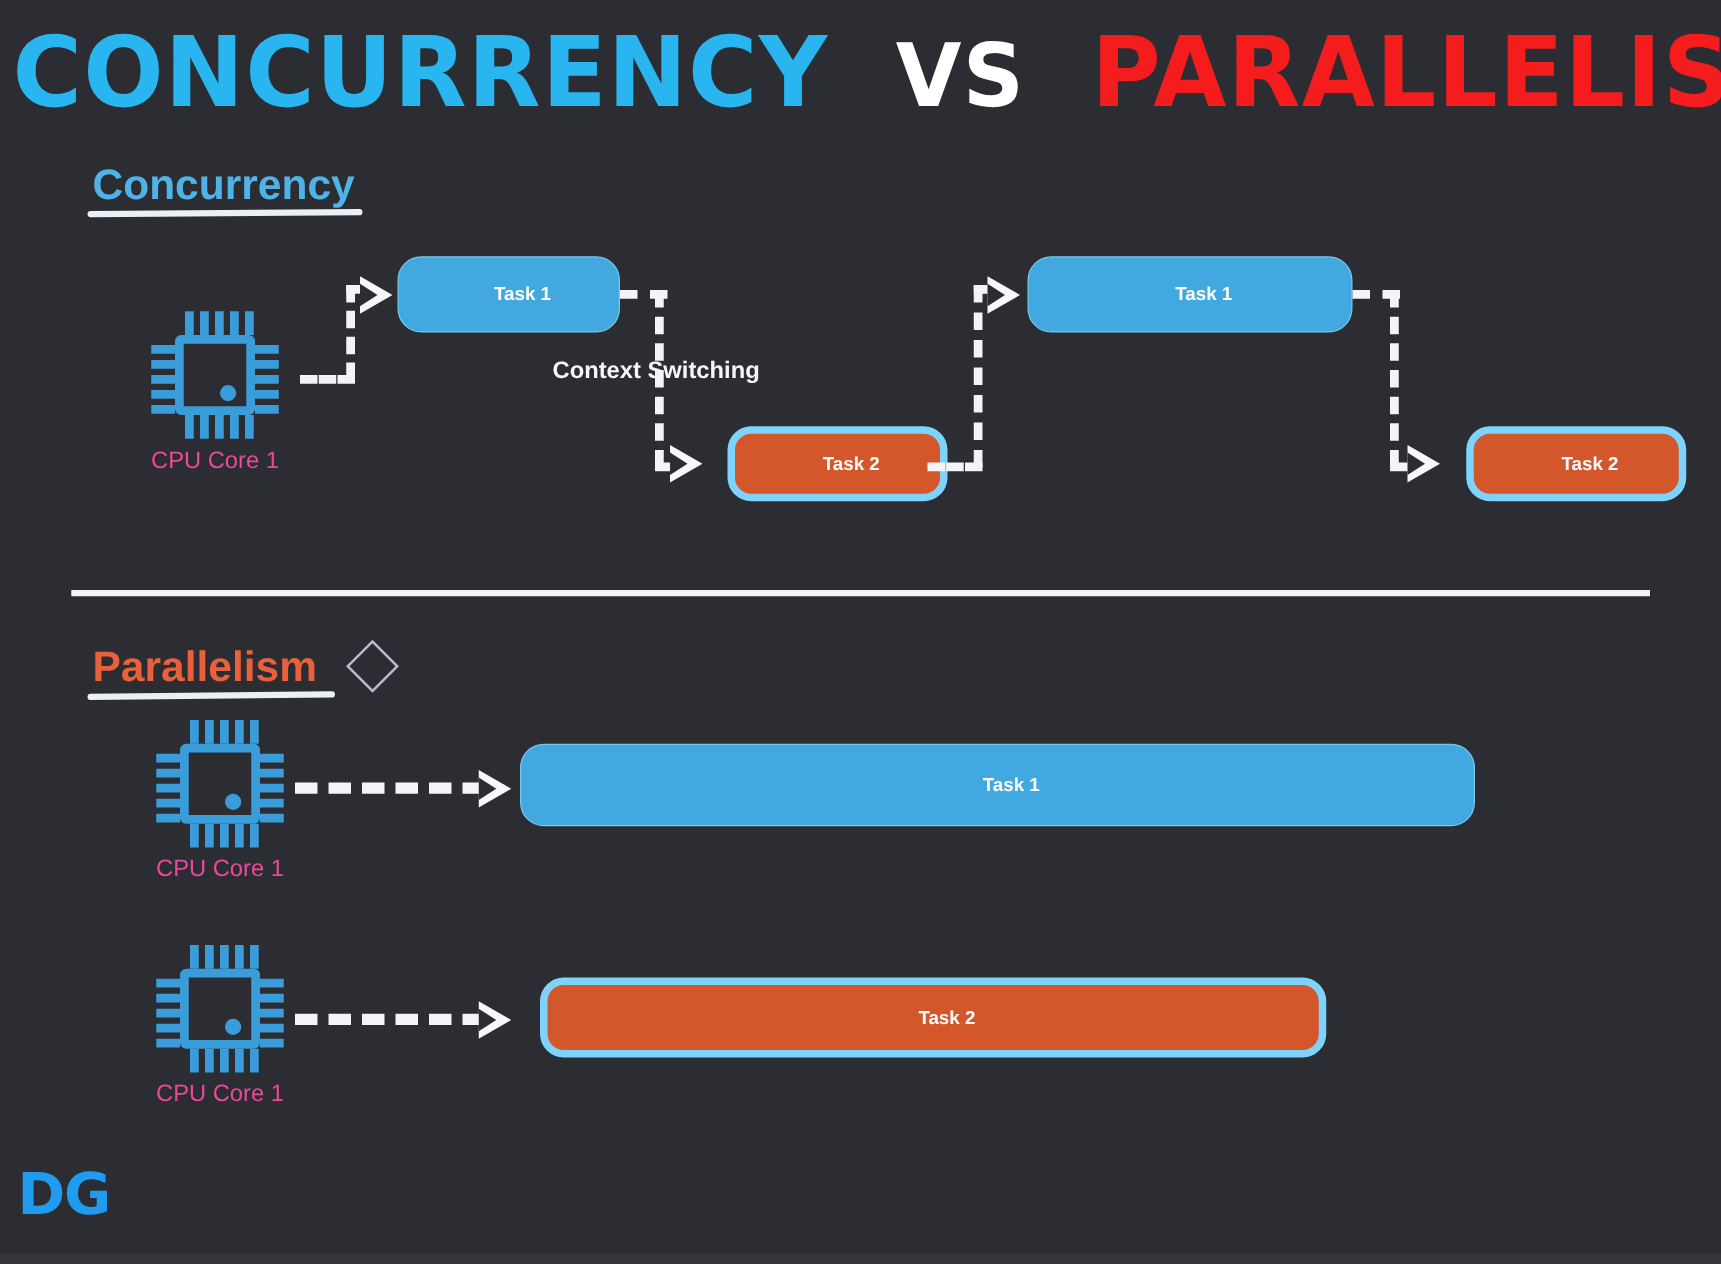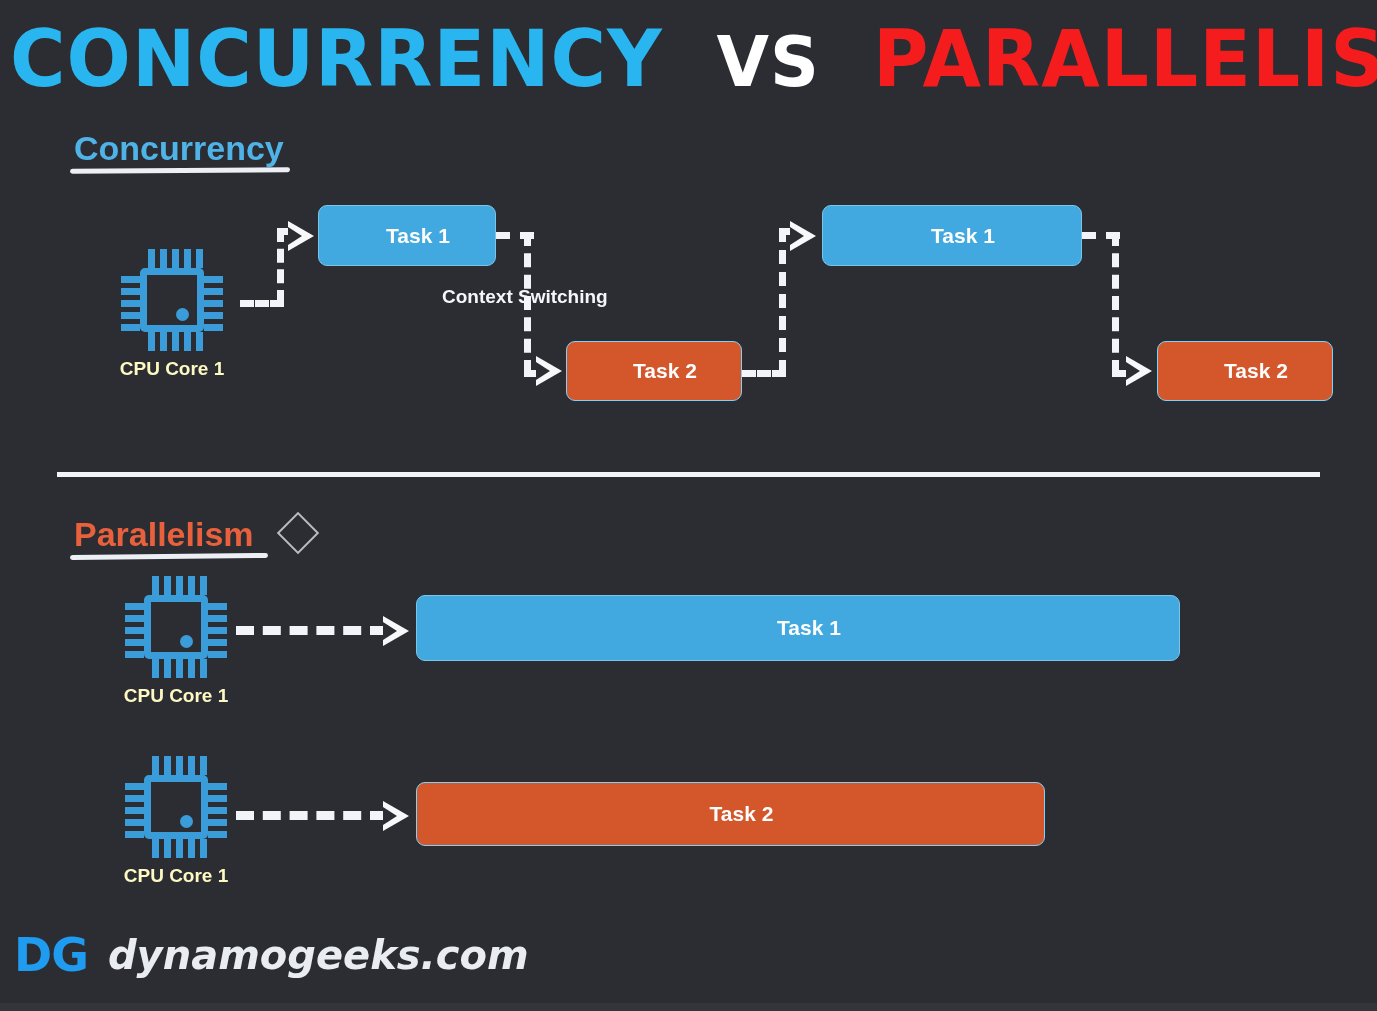--- a/index.html
+++ b/index.html
@@ -93,39 +93,39 @@
   }
   .pin { position:absolute; background:#3a9cd9; }
   .pin-v { width:7px;  height:19px; }
   .pin-h { width:19px; height:7px;  }
 
   .cpu-label {
     position:absolute;
     top:112px; left:-22px;
     width:152px;
     text-align:center;
-    color:#fef9c3;
-    font-weight:bold;
+    color:#ec4899;
+    font-weight:normal;
     font-size:19px;
     white-space:nowrap;
   }
 
   
   .task {
     position:absolute;
     display:flex; align-items:center; justify-content:center;
     color:#fdfdfd;
     font-weight:bold;
-    font-size:21px;
-    border-radius:9px;
+    font-size:15px;
+    border-radius:19px;
     white-space:nowrap;
     padding-left:22px;
   }
   .task.blue   { background:#42a9e0; border:1px solid #79c6ea; }
-  .task.orange { background:#d4572c; border:1px solid #7dd3fc; }
+  .task.orange { background:#d4572c; border:6px solid #7dd3fc;margin-left:16px; }
 
   
   .dash-h, .dash-v { position:absolute; }
   .dash-h {
     height:0;
     border-top:7px dashed #f2f4f7;
   }
   .dash-v {
     width:0;
     border-left:7px dashed #f2f4f7;
@@ -321,17 +321,16 @@
     <div class="cpu-label">CPU Core 1</div>
   </div>
 
   <div class="dash-h wide" style="left:236px; top:811px; width:152px;"></div>
   <div class="arrow notch" style="left:383px; top:801px;"></div>
 
   <div class="task orange" style="left:416px; top:782px; width:629px; height:64px;">Task 2</div>
 
   <div class="footer">
     <div class="footer-dg">DG</div>
-    <div class="footer-site">dynamogeeks.com</div>
   </div>
 
   <div class="bottom-strip"></div>
 </div>
 
 </body></html>

